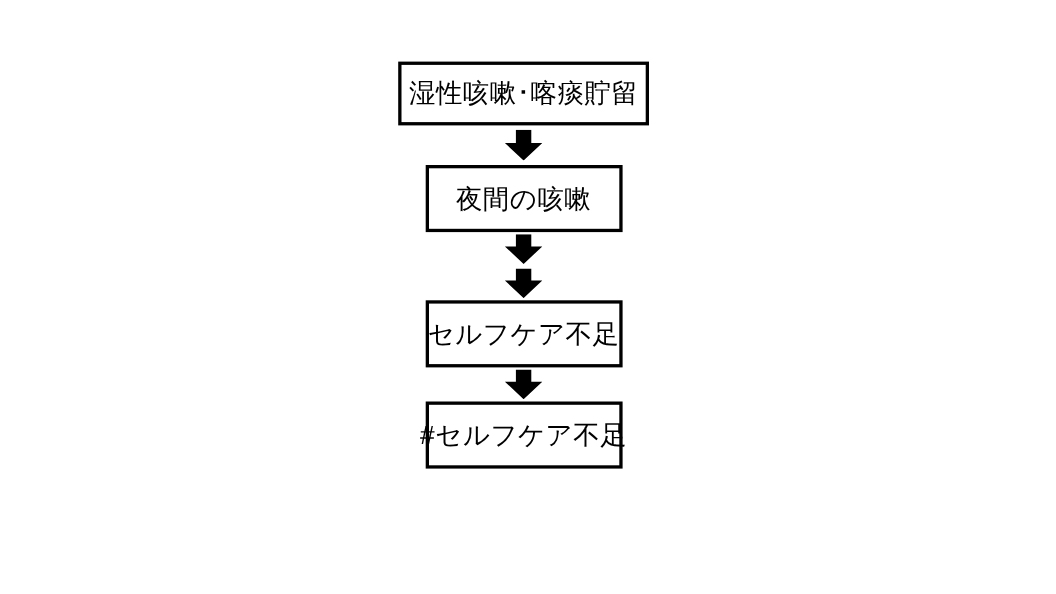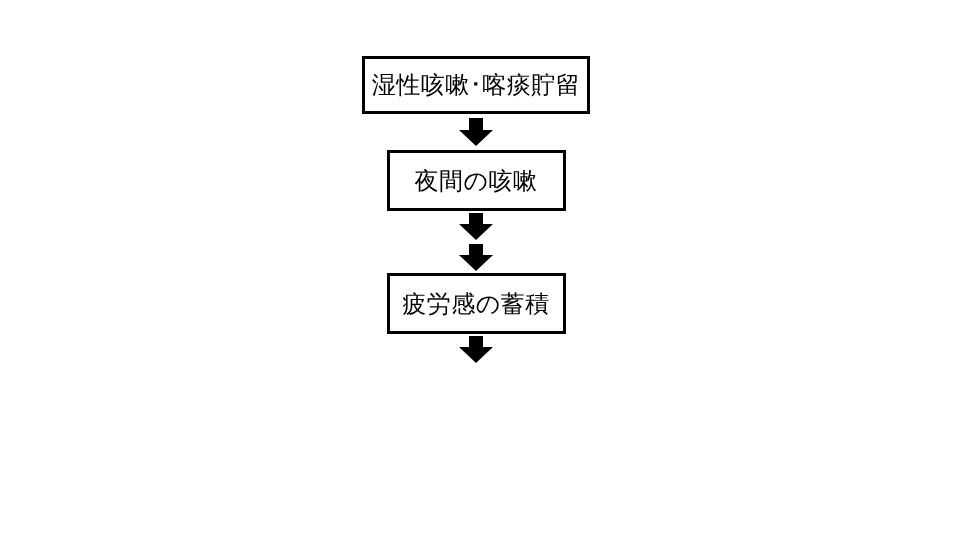--- a/index.html
+++ b/index.html
@@ -72,24 +72,27 @@
     </div>
 
 
     <div class="arrow-wrap arrow-gap-sm">
       <svg width="34" height="27" viewBox="0 0 34 27" aria-hidden="true">
         <polygon points="10,0 24,0 24,11 34,11 17,27 0,11 10,11" fill="#000000"></polygon>
       </svg>
     </div>
 
     <div class="node node-3">
-      <span>疲労感の蓄積</span>
+      <span>セルフケア不足</span>
     </div>
 
     <div class="arrow-wrap arrow-gap-sm">
       <svg width="34" height="27" viewBox="0 0 34 27" aria-hidden="true">
         <polygon points="10,0 24,0 24,11 34,11 17,27 0,11 10,11" fill="#000000"></polygon>
       </svg>
     </div>
 
+    <div class="node node-4">
+      <span>#セルフケア不足</span>
+    </div>
 
   </div>
 </div>
 
 </body></html>

